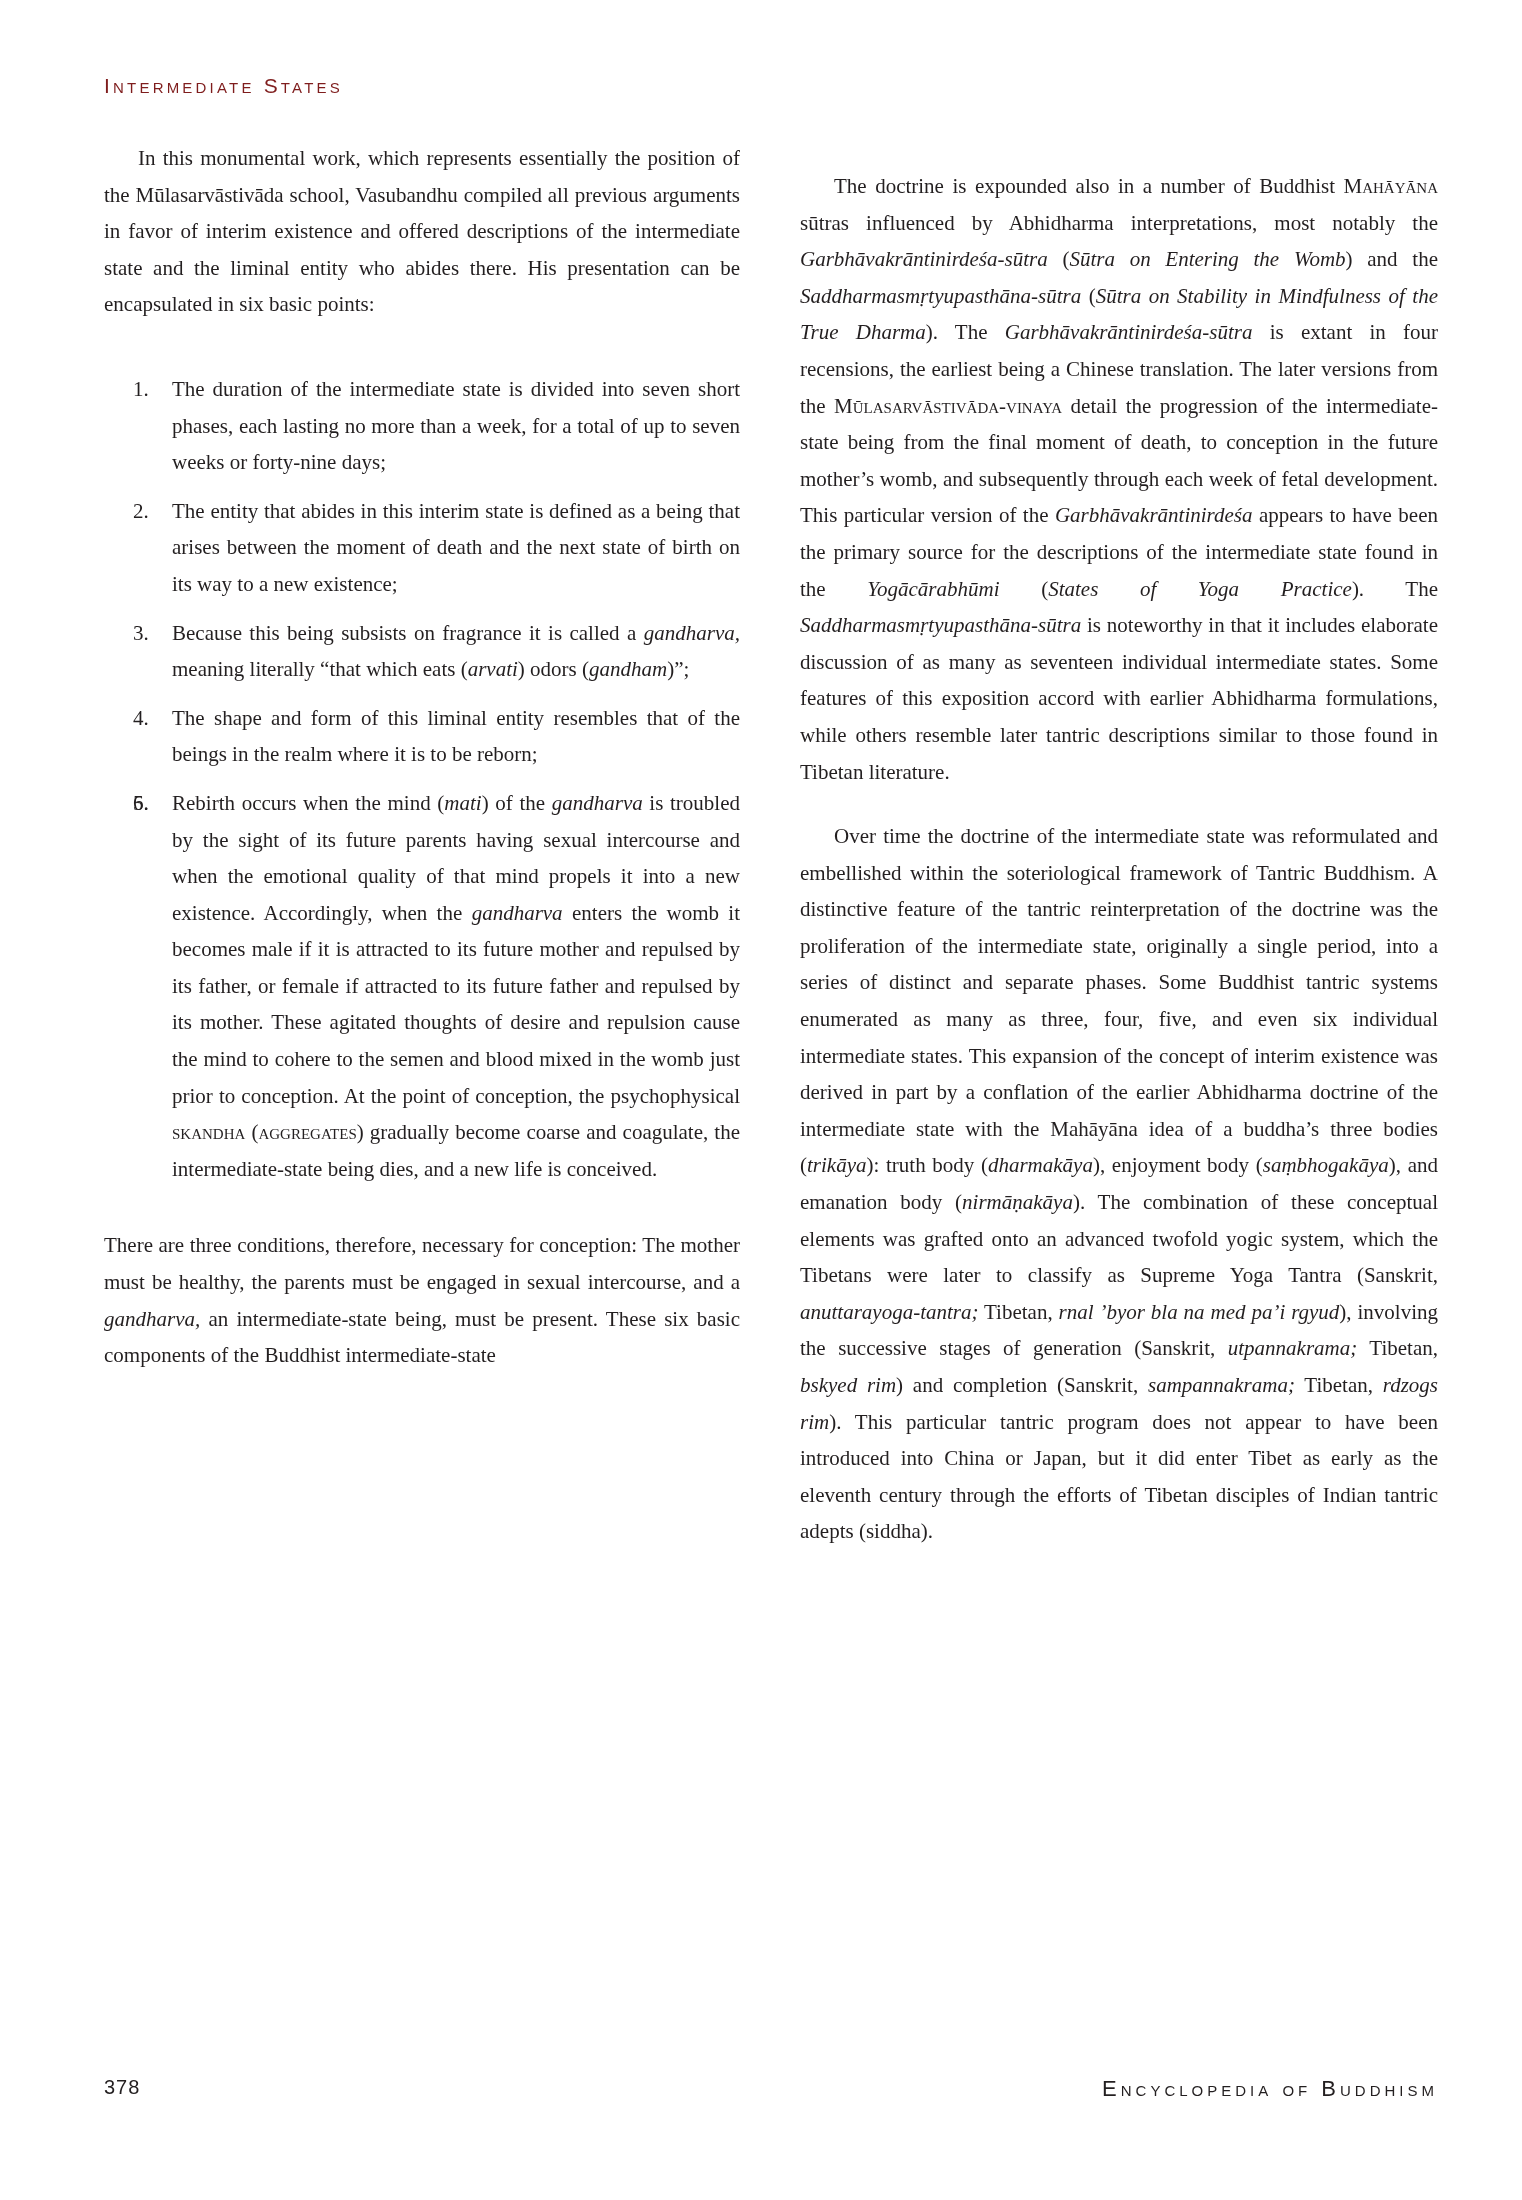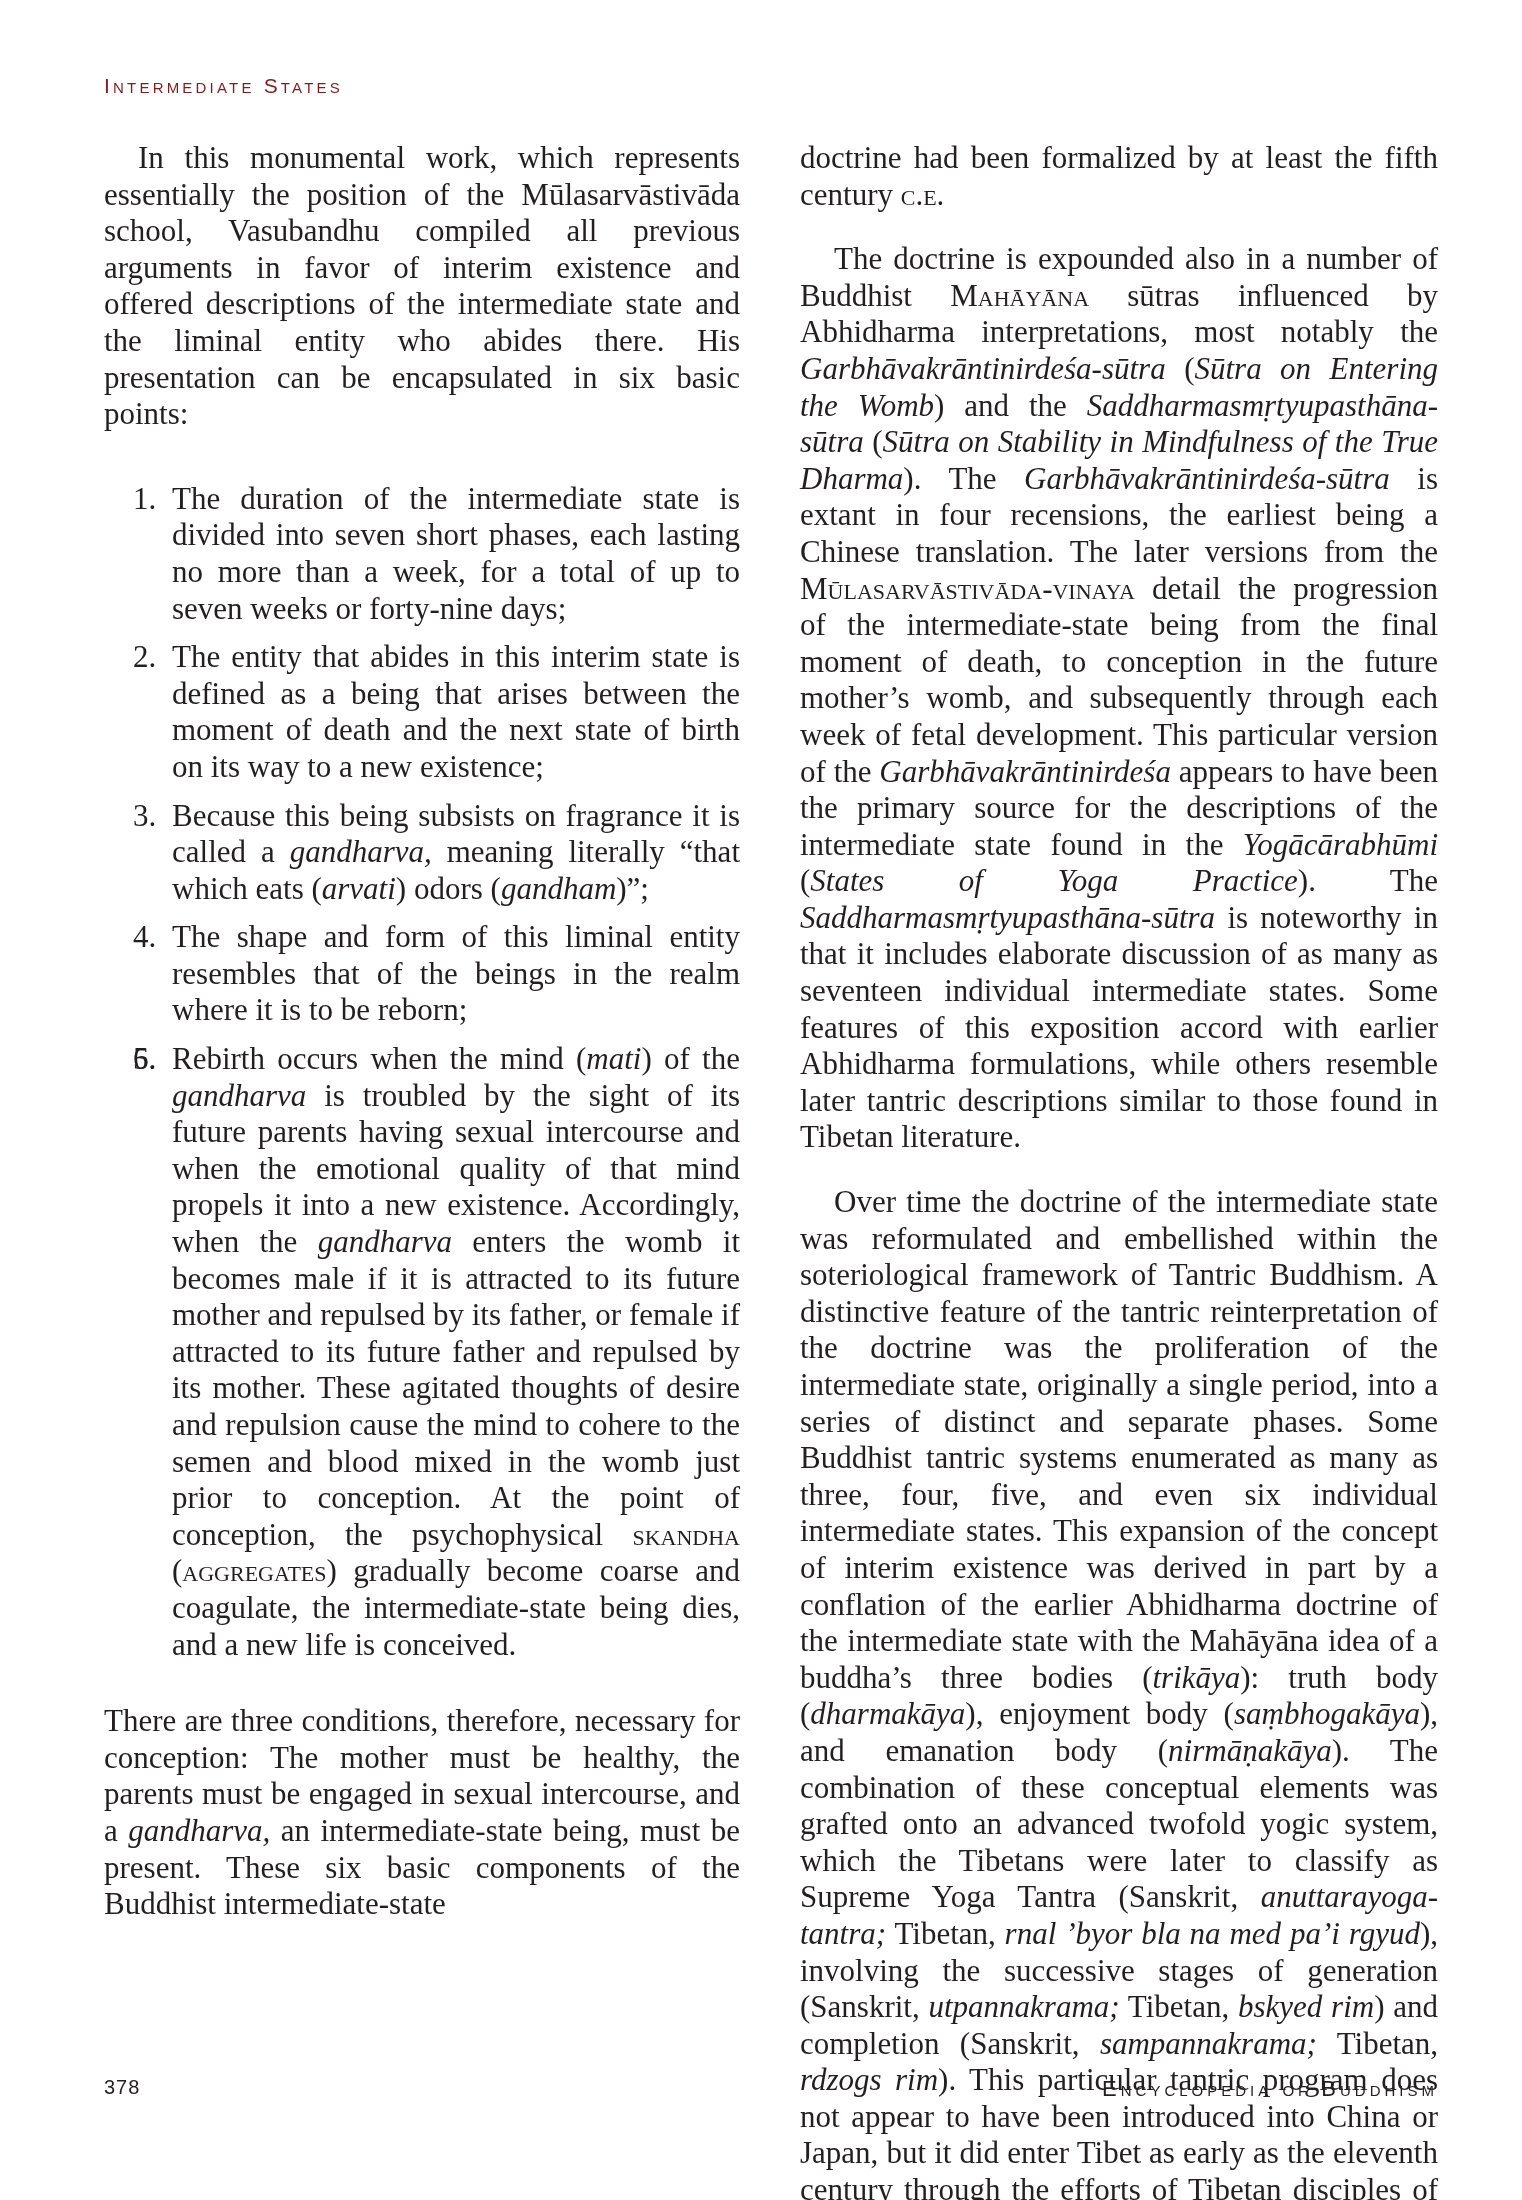--- a/index.html
+++ b/index.html
@@ -1,21 +1,21 @@
 <!DOCTYPE html>
 <html><head>
 <meta charset="utf-8">
 <style>
   html, body { margin: 0; padding: 0; background: #ffffff; }
   body { width: 1522px; height: 2200px; position: relative; overflow: hidden;
          font-family: "Liberation Serif", "DejaVu Serif", serif; color: #231f20; }
   .running-head { position: absolute; left: 104px; top: 74px;
                   font-family: "Liberation Sans", "DejaVu Sans", sans-serif;
                   font-variant: small-caps; font-size: 21px; letter-spacing: 3.2px; color: #7f1d1d; }
-  .col { position: absolute; top: 140px; width: 636px; font-size: 31px; line-height: 36.6px;
+  .col { position: absolute; top: 140px; width: 636px; font-size: 21px; line-height: 36.6px;
          text-align: justify; hyphens: manual; }
   .col-left { left: 104px; }
   .col-right { left: 800px; width: 638px; }
   p { margin: 0; }
   .indent { text-indent: 34px; }
   .para-gap { margin-top: 28px; }
   .sc { font-variant: small-caps; }
   i, .it { font-style: italic; }
   ol.points { list-style: none; margin: 48px 0 0 0; padding: 0; }
   ol.points li { position: relative; padding-left: 68px; margin-bottom: 12px; }
@@ -39,19 +39,18 @@
     <li><span class="num">2.</span><span><span>The entity that abides in this interim state is defined as a being that arises between the moment of death and the next state of birth on its way to a new existence;</span></span></li>
     <li><span class="num">3.</span><span><span>Because this being subsists on fragrance it is called a </span><span class="it">gandharva,</span><span> meaning literally “that which eats (</span><span class="it">arvati</span><span>) odors (</span><span class="it">gandham</span><span>)”;</span></span></li>
     <li><span class="num">4.</span><span><span>The shape and form of this liminal entity resembles that of the beings in the realm where it is to be reborn;</span></span></li>
     <li><span class="num">5.</span></li>
     <li><span class="num">6.</span><span><span>Rebirth occurs when the mind (</span><span class="it">mati</span><span>) of the </span><span class="it">gandharva</span><span> is troubled by the sight of its future parents having sexual intercourse and when the emotional quality of that mind propels it into a new existence. Accordingly, when the </span><span class="it">gandharva</span><span> enters the womb it becomes male if it is attracted to its future mother and repulsed by its father, or female if attracted to its future father and repulsed by its mother. These agitated thoughts of desire and repulsion cause the mind to cohere to the semen and blood mixed in the womb just prior to conception. At the point of conception, the psychophysical </span><span class="sc">skandha (aggregates)</span><span> gradually become coarse and coagulate, the intermediate-state being dies, and a new life is conceived.</span></span></li>
   </ol>
   <p class="after-list"><span>There are three conditions, therefore, necessary for conception: The mother must be healthy, the parents must be engaged in sexual intercourse, and a </span><span class="it">gandharva,</span><span> an intermediate-state being, must be present. These six basic components of the Buddhist intermediate-state</span></p>
 </div>
 
 <div class="col col-right">
-  <p><span>doctrine had been formalized by at least the fifth century </span><span class="sc">c.e.</span></p>
   <p class="indent para-gap"><span>The doctrine is expounded also in a number of Buddhist </span><span class="sc">Mahāyāna</span><span> sūtras influenced by Abhidharma interpretations, most notably the </span><span class="it">Garbhāvakrāntinirdeśa-sūtra</span><span> (</span><span class="it">Sūtra on Entering the Womb</span><span>) and the </span><span class="it">Saddharmasmṛtyupasthāna-sūtra</span><span> (</span><span class="it">Sūtra on Stability in Mindfulness of the True Dharma</span><span>). The </span><span class="it">Garbhāvakrāntinirdeśa-sūtra</span><span> is extant in four recensions, the earliest being a Chinese translation. The later versions from the </span><span class="sc">Mūlasarvāstivāda-vinaya</span><span> detail the progression of the intermediate-state being from the final moment of death, to conception in the future mother’s womb, and subsequently through each week of fetal development. This particular version of the </span><span class="it">Garbhāvakrāntinirdeśa</span><span> appears to have been the primary source for the descriptions of the intermediate state found in the </span><span class="it">Yogācārabhūmi</span><span> (</span><span class="it">States of Yoga Practice</span><span>). The </span><span class="it">Saddharmasmṛtyupasthāna-sūtra</span><span> is noteworthy in that it includes elaborate discussion of as many as seventeen individual intermediate states. Some features of this exposition accord with earlier Abhidharma formulations, while others resemble later tantric descriptions similar to those found in Tibetan literature.</span></p>
   <p class="indent para-gap"><span>Over time the doctrine of the intermediate state was reformulated and embellished within the soteriological framework of Tantric Buddhism. A distinctive feature of the tantric reinterpretation of the doctrine was the proliferation of the intermediate state, originally a single period, into a series of distinct and separate phases. Some Buddhist tantric systems enumerated as many as three, four, five, and even six individual intermediate states. This expansion of the concept of interim existence was derived in part by a conflation of the earlier Abhidharma doctrine of the intermediate state with the Mahāyāna idea of a buddha’s three bodies (</span><span class="it">trikāya</span><span>): truth body (</span><span class="it">dharmakāya</span><span>), enjoyment body (</span><span class="it">saṃbhogakāya</span><span>), and emanation body (</span><span class="it">nirmāṇakāya</span><span>). The combination of these conceptual elements was grafted onto an advanced twofold yogic system, which the Tibetans were later to classify as Supreme Yoga Tantra (Sanskrit, </span><span class="it">anuttarayoga-tantra;</span><span> Tibetan, </span><span class="it">rnal ’byor bla na med pa’i rgyud</span><span>), involving the successive stages of generation (Sanskrit, </span><span class="it">utpannakrama;</span><span> Tibetan, </span><span class="it">bskyed rim</span><span>) and completion (Sanskrit, </span><span class="it">sampannakrama;</span><span> Tibetan, </span><span class="it">rdzogs rim</span><span>). This particular tantric program does not appear to have been introduced into China or Japan, but it did enter Tibet as early as the eleventh century through the efforts of Tibetan disciples of Indian tantric adepts (siddha).</span></p>
 </div>
 
 <div class="footer-page">378</div>
 <div class="footer-title">Encyclopedia of Buddhism</div>
 
 </body></html>

